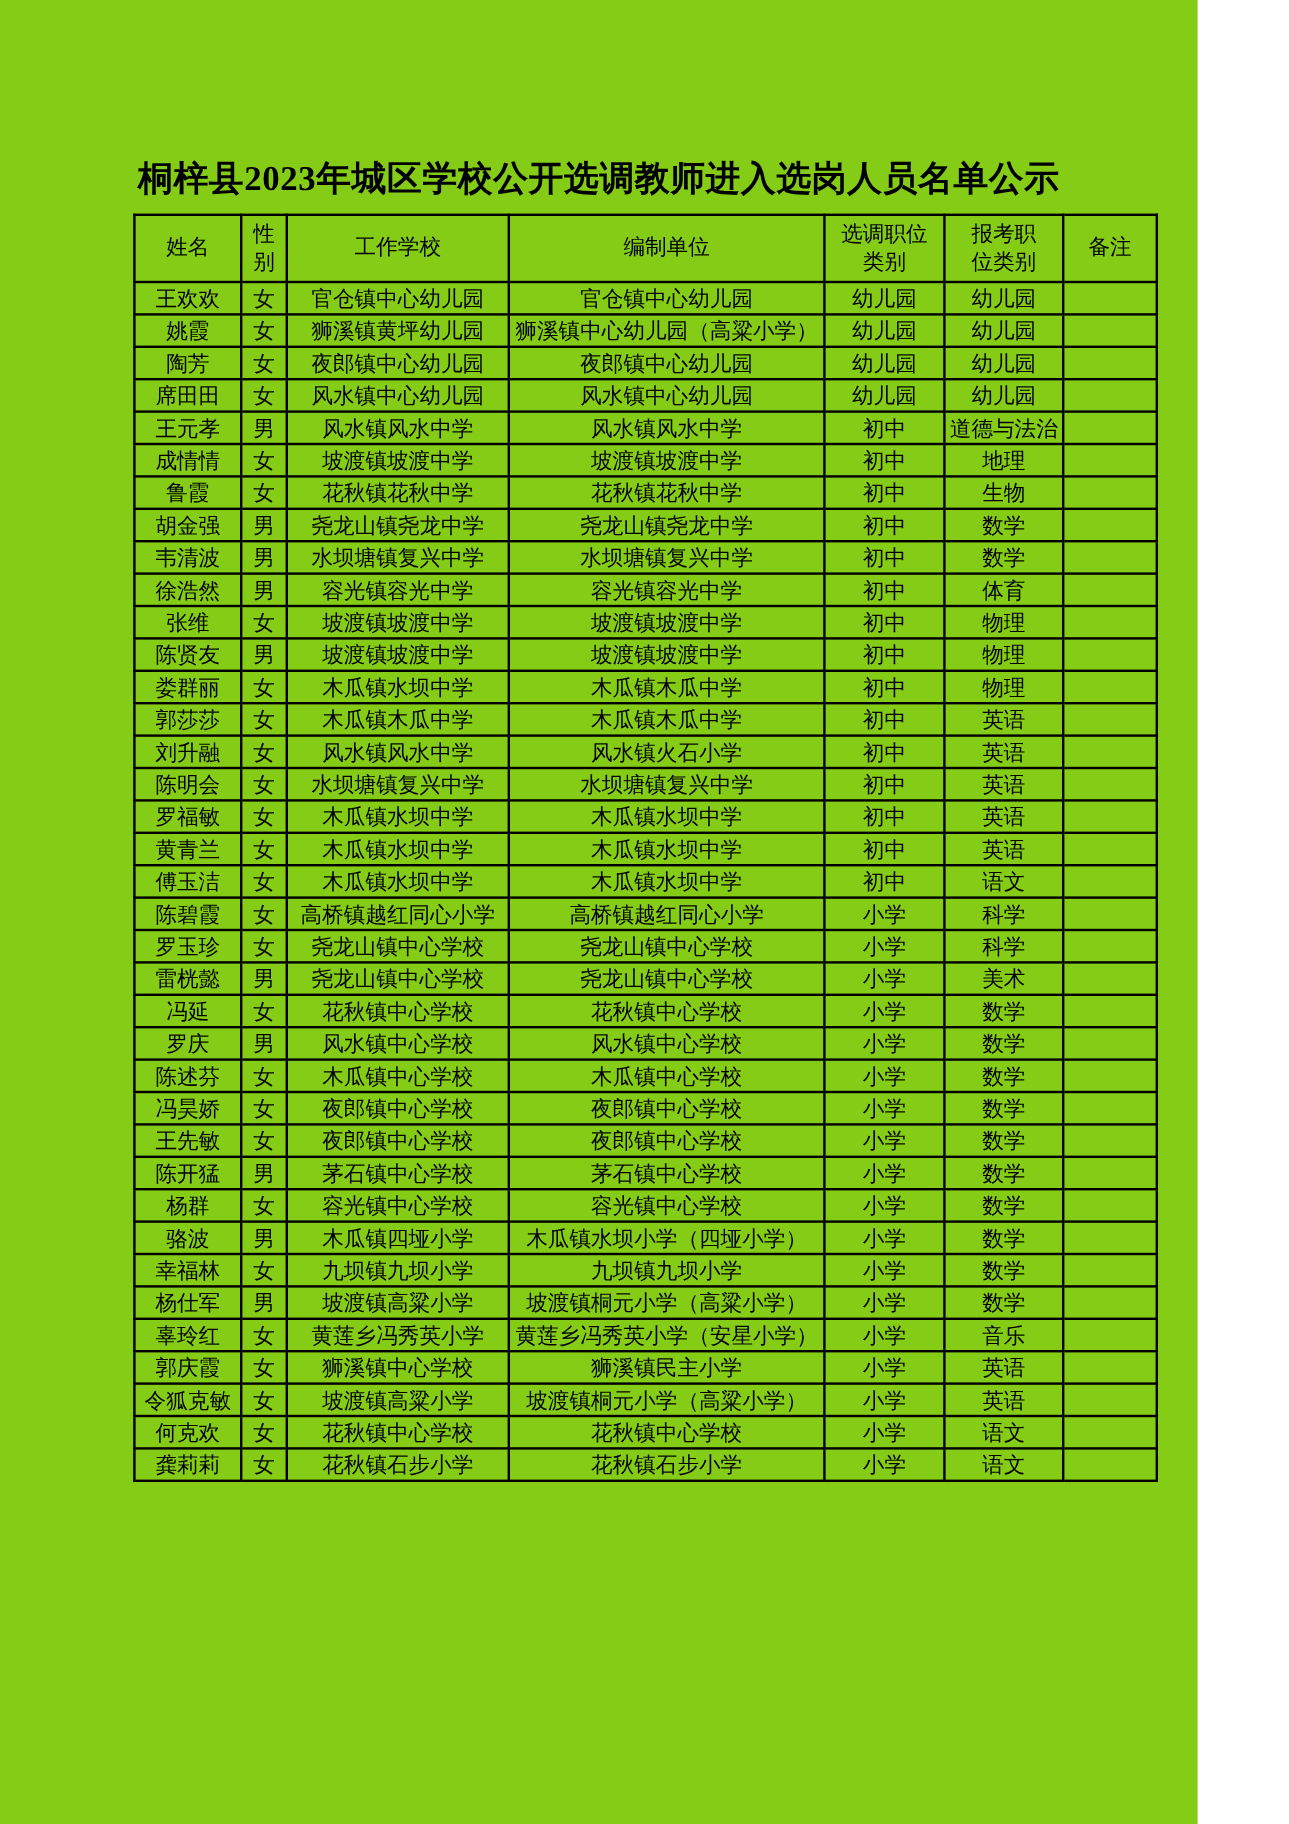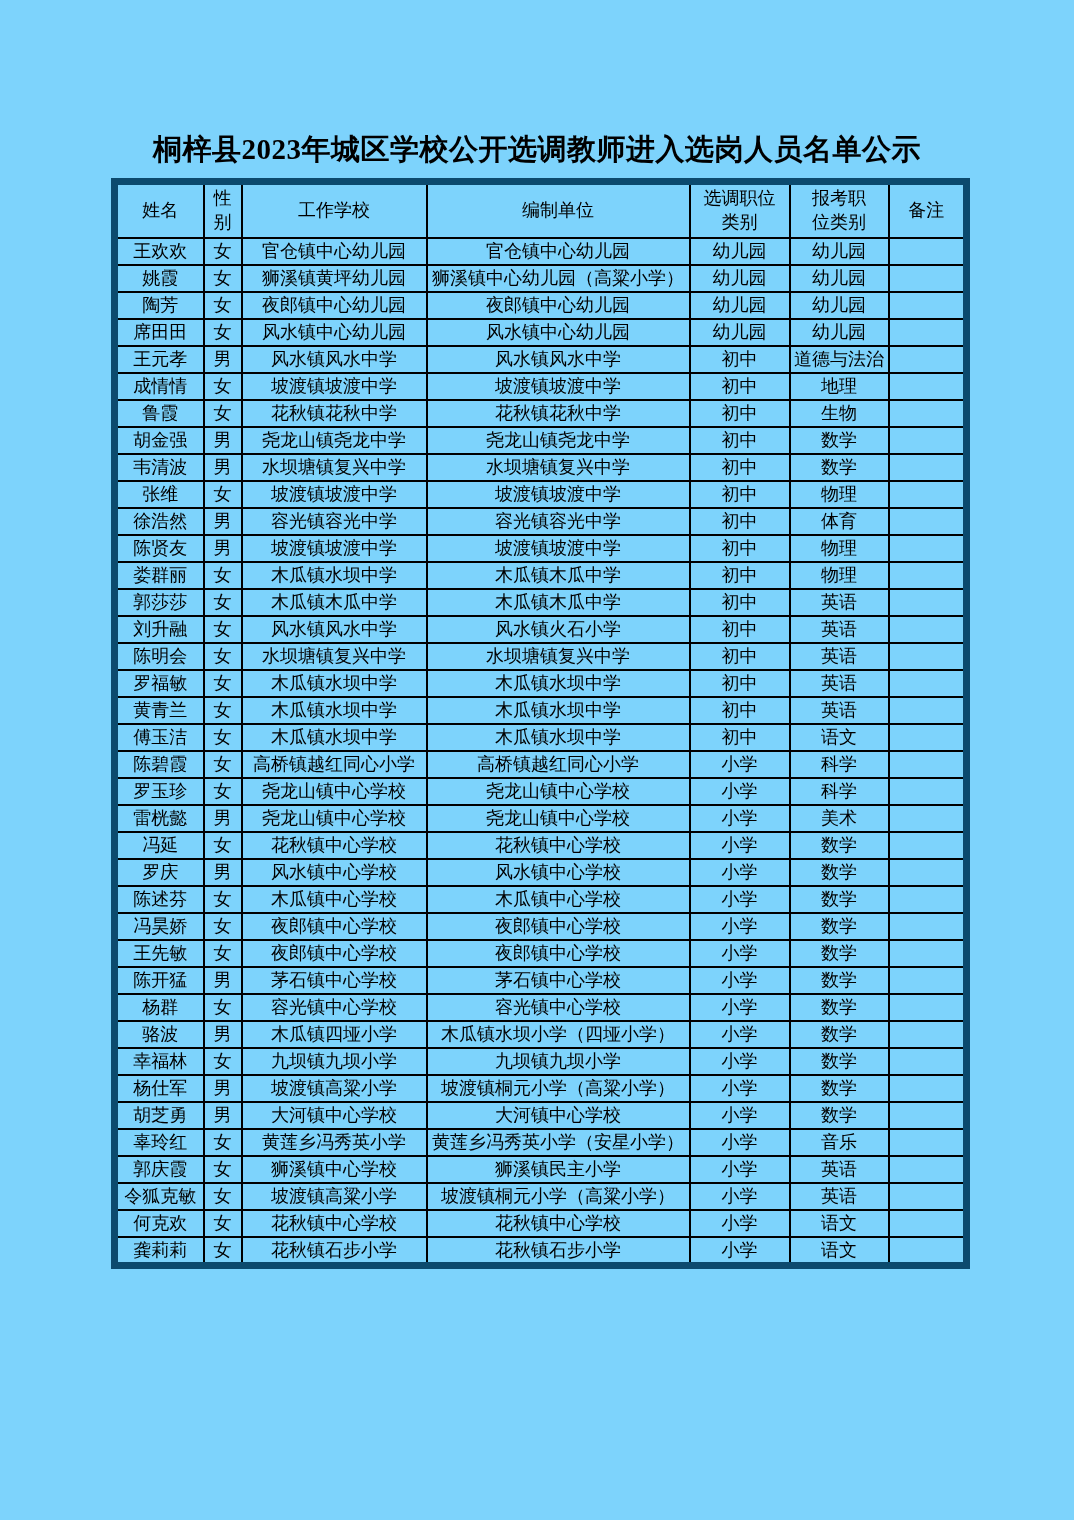--- a/index.html
+++ b/index.html
@@ -2,31 +2,31 @@
 <html><head>
 <meta charset="utf-8">
 <style>
   * { box-sizing: border-box; }
   html, body { margin: 0; padding: 0; background: #ffffff; }
   body {
     width: 1074px; height: 1520px;
     font-family: "Liberation Serif", "DejaVu Serif", serif;
     color: #000;
   }
-  .page { position: relative; width: 1074px; height: 1520px; background: #7dd3fc; overflow: hidden; }
+  .page { position: relative; width: 998px; height: 1520px; background: #84cc16; overflow: hidden; }
   .doc-title {
     position: absolute; top: 132px; left: 0; width: 100%;
     margin: 0; text-align: center;
     font-size: 29px; font-weight: bold; line-height: 1.2;
     letter-spacing: 0.5px; white-space: nowrap;
   }
   table.roster {
     position: absolute; top: 178px; left: 111px;
     width: 852px; border-collapse: collapse; table-layout: fixed;
-    border: 7px solid #0c4a6e;
+    border: 2px solid #0c4a6e;
   }
   .roster th, .roster td {
     border: 2px solid #000;
     padding: 0;
     text-align: center; vertical-align: middle;
     font-weight: normal;
     font-size: 18px;
     overflow: hidden;
   }
   .roster th {
@@ -282,20 +282,43 @@
           </td>
           <td>
             <div class="cellwrap">数学</div>
           </td>
           <td>
             <div class="cellwrap"></div>
           </td>
         </tr>
         <tr>
           <td>
+            <div class="cellwrap">徐浩然</div>
+          </td>
+          <td>
+            <div class="cellwrap">男</div>
+          </td>
+          <td>
+            <div class="cellwrap">容光镇容光中学</div>
+          </td>
+          <td>
+            <div class="cellwrap">容光镇容光中学</div>
+          </td>
+          <td>
+            <div class="cellwrap">初中</div>
+          </td>
+          <td>
+            <div class="cellwrap">体育</div>
+          </td>
+          <td>
+            <div class="cellwrap"></div>
+          </td>
+        </tr>
+        <tr>
+          <td>
             <div class="cellwrap">张维</div>
           </td>
           <td>
             <div class="cellwrap">女</div>
           </td>
           <td>
             <div class="cellwrap">坡渡镇坡渡中学</div>
           </td>
           <td>
             <div class="cellwrap">坡渡镇坡渡中学</div>
@@ -305,536 +328,490 @@
           </td>
           <td>
             <div class="cellwrap">物理</div>
           </td>
           <td>
             <div class="cellwrap"></div>
           </td>
         </tr>
         <tr>
           <td>
-            <div class="cellwrap">徐浩然</div>
+            <div class="cellwrap">陈贤友</div>
           </td>
           <td>
             <div class="cellwrap">男</div>
           </td>
           <td>
-            <div class="cellwrap">容光镇容光中学</div>
-          </td>
-          <td>
-            <div class="cellwrap">容光镇容光中学</div>
-          </td>
-          <td>
-            <div class="cellwrap">初中</div>
-          </td>
-          <td>
-            <div class="cellwrap">体育</div>
-          </td>
-          <td>
-            <div class="cellwrap"></div>
-          </td>
-        </tr>
-        <tr>
-          <td>
-            <div class="cellwrap">陈贤友</div>
+            <div class="cellwrap">坡渡镇坡渡中学</div>
+          </td>
+          <td>
+            <div class="cellwrap">坡渡镇坡渡中学</div>
+          </td>
+          <td>
+            <div class="cellwrap">初中</div>
+          </td>
+          <td>
+            <div class="cellwrap">物理</div>
+          </td>
+          <td>
+            <div class="cellwrap"></div>
+          </td>
+        </tr>
+        <tr>
+          <td>
+            <div class="cellwrap">娄群丽</div>
+          </td>
+          <td>
+            <div class="cellwrap">女</div>
+          </td>
+          <td>
+            <div class="cellwrap">木瓜镇水坝中学</div>
+          </td>
+          <td>
+            <div class="cellwrap">木瓜镇木瓜中学</div>
+          </td>
+          <td>
+            <div class="cellwrap">初中</div>
+          </td>
+          <td>
+            <div class="cellwrap">物理</div>
+          </td>
+          <td>
+            <div class="cellwrap"></div>
+          </td>
+        </tr>
+        <tr>
+          <td>
+            <div class="cellwrap">郭莎莎</div>
+          </td>
+          <td>
+            <div class="cellwrap">女</div>
+          </td>
+          <td>
+            <div class="cellwrap">木瓜镇木瓜中学</div>
+          </td>
+          <td>
+            <div class="cellwrap">木瓜镇木瓜中学</div>
+          </td>
+          <td>
+            <div class="cellwrap">初中</div>
+          </td>
+          <td>
+            <div class="cellwrap">英语</div>
+          </td>
+          <td>
+            <div class="cellwrap"></div>
+          </td>
+        </tr>
+        <tr>
+          <td>
+            <div class="cellwrap">刘升融</div>
+          </td>
+          <td>
+            <div class="cellwrap">女</div>
+          </td>
+          <td>
+            <div class="cellwrap">风水镇风水中学</div>
+          </td>
+          <td>
+            <div class="cellwrap">风水镇火石小学</div>
+          </td>
+          <td>
+            <div class="cellwrap">初中</div>
+          </td>
+          <td>
+            <div class="cellwrap">英语</div>
+          </td>
+          <td>
+            <div class="cellwrap"></div>
+          </td>
+        </tr>
+        <tr>
+          <td>
+            <div class="cellwrap">陈明会</div>
+          </td>
+          <td>
+            <div class="cellwrap">女</div>
+          </td>
+          <td>
+            <div class="cellwrap">水坝塘镇复兴中学</div>
+          </td>
+          <td>
+            <div class="cellwrap">水坝塘镇复兴中学</div>
+          </td>
+          <td>
+            <div class="cellwrap">初中</div>
+          </td>
+          <td>
+            <div class="cellwrap">英语</div>
+          </td>
+          <td>
+            <div class="cellwrap"></div>
+          </td>
+        </tr>
+        <tr>
+          <td>
+            <div class="cellwrap">罗福敏</div>
+          </td>
+          <td>
+            <div class="cellwrap">女</div>
+          </td>
+          <td>
+            <div class="cellwrap">木瓜镇水坝中学</div>
+          </td>
+          <td>
+            <div class="cellwrap">木瓜镇水坝中学</div>
+          </td>
+          <td>
+            <div class="cellwrap">初中</div>
+          </td>
+          <td>
+            <div class="cellwrap">英语</div>
+          </td>
+          <td>
+            <div class="cellwrap"></div>
+          </td>
+        </tr>
+        <tr>
+          <td>
+            <div class="cellwrap">黄青兰</div>
+          </td>
+          <td>
+            <div class="cellwrap">女</div>
+          </td>
+          <td>
+            <div class="cellwrap">木瓜镇水坝中学</div>
+          </td>
+          <td>
+            <div class="cellwrap">木瓜镇水坝中学</div>
+          </td>
+          <td>
+            <div class="cellwrap">初中</div>
+          </td>
+          <td>
+            <div class="cellwrap">英语</div>
+          </td>
+          <td>
+            <div class="cellwrap"></div>
+          </td>
+        </tr>
+        <tr>
+          <td>
+            <div class="cellwrap">傅玉洁</div>
+          </td>
+          <td>
+            <div class="cellwrap">女</div>
+          </td>
+          <td>
+            <div class="cellwrap">木瓜镇水坝中学</div>
+          </td>
+          <td>
+            <div class="cellwrap">木瓜镇水坝中学</div>
+          </td>
+          <td>
+            <div class="cellwrap">初中</div>
+          </td>
+          <td>
+            <div class="cellwrap">语文</div>
+          </td>
+          <td>
+            <div class="cellwrap"></div>
+          </td>
+        </tr>
+        <tr>
+          <td>
+            <div class="cellwrap">陈碧霞</div>
+          </td>
+          <td>
+            <div class="cellwrap">女</div>
+          </td>
+          <td>
+            <div class="cellwrap">高桥镇越红同心小学</div>
+          </td>
+          <td>
+            <div class="cellwrap">高桥镇越红同心小学</div>
+          </td>
+          <td>
+            <div class="cellwrap">小学</div>
+          </td>
+          <td>
+            <div class="cellwrap">科学</div>
+          </td>
+          <td>
+            <div class="cellwrap"></div>
+          </td>
+        </tr>
+        <tr>
+          <td>
+            <div class="cellwrap">罗玉珍</div>
+          </td>
+          <td>
+            <div class="cellwrap">女</div>
+          </td>
+          <td>
+            <div class="cellwrap">尧龙山镇中心学校</div>
+          </td>
+          <td>
+            <div class="cellwrap">尧龙山镇中心学校</div>
+          </td>
+          <td>
+            <div class="cellwrap">小学</div>
+          </td>
+          <td>
+            <div class="cellwrap">科学</div>
+          </td>
+          <td>
+            <div class="cellwrap"></div>
+          </td>
+        </tr>
+        <tr>
+          <td>
+            <div class="cellwrap">雷桄懿</div>
           </td>
           <td>
             <div class="cellwrap">男</div>
           </td>
           <td>
-            <div class="cellwrap">坡渡镇坡渡中学</div>
-          </td>
-          <td>
-            <div class="cellwrap">坡渡镇坡渡中学</div>
-          </td>
-          <td>
-            <div class="cellwrap">初中</div>
-          </td>
-          <td>
-            <div class="cellwrap">物理</div>
-          </td>
-          <td>
-            <div class="cellwrap"></div>
-          </td>
-        </tr>
-        <tr>
-          <td>
-            <div class="cellwrap">娄群丽</div>
-          </td>
-          <td>
-            <div class="cellwrap">女</div>
-          </td>
-          <td>
-            <div class="cellwrap">木瓜镇水坝中学</div>
-          </td>
-          <td>
-            <div class="cellwrap">木瓜镇木瓜中学</div>
-          </td>
-          <td>
-            <div class="cellwrap">初中</div>
-          </td>
-          <td>
-            <div class="cellwrap">物理</div>
-          </td>
-          <td>
-            <div class="cellwrap"></div>
-          </td>
-        </tr>
-        <tr>
-          <td>
-            <div class="cellwrap">郭莎莎</div>
-          </td>
-          <td>
-            <div class="cellwrap">女</div>
-          </td>
-          <td>
-            <div class="cellwrap">木瓜镇木瓜中学</div>
-          </td>
-          <td>
-            <div class="cellwrap">木瓜镇木瓜中学</div>
-          </td>
-          <td>
-            <div class="cellwrap">初中</div>
-          </td>
-          <td>
-            <div class="cellwrap">英语</div>
-          </td>
-          <td>
-            <div class="cellwrap"></div>
-          </td>
-        </tr>
-        <tr>
-          <td>
-            <div class="cellwrap">刘升融</div>
-          </td>
-          <td>
-            <div class="cellwrap">女</div>
-          </td>
-          <td>
-            <div class="cellwrap">风水镇风水中学</div>
-          </td>
-          <td>
-            <div class="cellwrap">风水镇火石小学</div>
-          </td>
-          <td>
-            <div class="cellwrap">初中</div>
-          </td>
-          <td>
-            <div class="cellwrap">英语</div>
-          </td>
-          <td>
-            <div class="cellwrap"></div>
-          </td>
-        </tr>
-        <tr>
-          <td>
-            <div class="cellwrap">陈明会</div>
-          </td>
-          <td>
-            <div class="cellwrap">女</div>
-          </td>
-          <td>
-            <div class="cellwrap">水坝塘镇复兴中学</div>
-          </td>
-          <td>
-            <div class="cellwrap">水坝塘镇复兴中学</div>
-          </td>
-          <td>
-            <div class="cellwrap">初中</div>
-          </td>
-          <td>
-            <div class="cellwrap">英语</div>
-          </td>
-          <td>
-            <div class="cellwrap"></div>
-          </td>
-        </tr>
-        <tr>
-          <td>
-            <div class="cellwrap">罗福敏</div>
-          </td>
-          <td>
-            <div class="cellwrap">女</div>
-          </td>
-          <td>
-            <div class="cellwrap">木瓜镇水坝中学</div>
-          </td>
-          <td>
-            <div class="cellwrap">木瓜镇水坝中学</div>
-          </td>
-          <td>
-            <div class="cellwrap">初中</div>
-          </td>
-          <td>
-            <div class="cellwrap">英语</div>
-          </td>
-          <td>
-            <div class="cellwrap"></div>
-          </td>
-        </tr>
-        <tr>
-          <td>
-            <div class="cellwrap">黄青兰</div>
-          </td>
-          <td>
-            <div class="cellwrap">女</div>
-          </td>
-          <td>
-            <div class="cellwrap">木瓜镇水坝中学</div>
-          </td>
-          <td>
-            <div class="cellwrap">木瓜镇水坝中学</div>
-          </td>
-          <td>
-            <div class="cellwrap">初中</div>
-          </td>
-          <td>
-            <div class="cellwrap">英语</div>
-          </td>
-          <td>
-            <div class="cellwrap"></div>
-          </td>
-        </tr>
-        <tr>
-          <td>
-            <div class="cellwrap">傅玉洁</div>
-          </td>
-          <td>
-            <div class="cellwrap">女</div>
-          </td>
-          <td>
-            <div class="cellwrap">木瓜镇水坝中学</div>
-          </td>
-          <td>
-            <div class="cellwrap">木瓜镇水坝中学</div>
-          </td>
-          <td>
-            <div class="cellwrap">初中</div>
-          </td>
-          <td>
-            <div class="cellwrap">语文</div>
-          </td>
-          <td>
-            <div class="cellwrap"></div>
-          </td>
-        </tr>
-        <tr>
-          <td>
-            <div class="cellwrap">陈碧霞</div>
-          </td>
-          <td>
-            <div class="cellwrap">女</div>
-          </td>
-          <td>
-            <div class="cellwrap">高桥镇越红同心小学</div>
-          </td>
-          <td>
-            <div class="cellwrap">高桥镇越红同心小学</div>
-          </td>
-          <td>
-            <div class="cellwrap">小学</div>
-          </td>
-          <td>
-            <div class="cellwrap">科学</div>
-          </td>
-          <td>
-            <div class="cellwrap"></div>
-          </td>
-        </tr>
-        <tr>
-          <td>
-            <div class="cellwrap">罗玉珍</div>
-          </td>
-          <td>
-            <div class="cellwrap">女</div>
-          </td>
-          <td>
             <div class="cellwrap">尧龙山镇中心学校</div>
           </td>
           <td>
             <div class="cellwrap">尧龙山镇中心学校</div>
           </td>
           <td>
             <div class="cellwrap">小学</div>
           </td>
           <td>
-            <div class="cellwrap">科学</div>
-          </td>
-          <td>
-            <div class="cellwrap"></div>
-          </td>
-        </tr>
-        <tr>
-          <td>
-            <div class="cellwrap">雷桄懿</div>
+            <div class="cellwrap">美术</div>
+          </td>
+          <td>
+            <div class="cellwrap"></div>
+          </td>
+        </tr>
+        <tr>
+          <td>
+            <div class="cellwrap">冯延</div>
+          </td>
+          <td>
+            <div class="cellwrap">女</div>
+          </td>
+          <td>
+            <div class="cellwrap">花秋镇中心学校</div>
+          </td>
+          <td>
+            <div class="cellwrap">花秋镇中心学校</div>
+          </td>
+          <td>
+            <div class="cellwrap">小学</div>
+          </td>
+          <td>
+            <div class="cellwrap">数学</div>
+          </td>
+          <td>
+            <div class="cellwrap"></div>
+          </td>
+        </tr>
+        <tr>
+          <td>
+            <div class="cellwrap">罗庆</div>
           </td>
           <td>
             <div class="cellwrap">男</div>
           </td>
           <td>
-            <div class="cellwrap">尧龙山镇中心学校</div>
-          </td>
-          <td>
-            <div class="cellwrap">尧龙山镇中心学校</div>
-          </td>
-          <td>
-            <div class="cellwrap">小学</div>
-          </td>
-          <td>
-            <div class="cellwrap">美术</div>
-          </td>
-          <td>
-            <div class="cellwrap"></div>
-          </td>
-        </tr>
-        <tr>
-          <td>
-            <div class="cellwrap">冯延</div>
-          </td>
-          <td>
-            <div class="cellwrap">女</div>
-          </td>
-          <td>
-            <div class="cellwrap">花秋镇中心学校</div>
-          </td>
-          <td>
-            <div class="cellwrap">花秋镇中心学校</div>
-          </td>
-          <td>
-            <div class="cellwrap">小学</div>
-          </td>
-          <td>
-            <div class="cellwrap">数学</div>
-          </td>
-          <td>
-            <div class="cellwrap"></div>
-          </td>
-        </tr>
-        <tr>
-          <td>
-            <div class="cellwrap">罗庆</div>
+            <div class="cellwrap">风水镇中心学校</div>
+          </td>
+          <td>
+            <div class="cellwrap">风水镇中心学校</div>
+          </td>
+          <td>
+            <div class="cellwrap">小学</div>
+          </td>
+          <td>
+            <div class="cellwrap">数学</div>
+          </td>
+          <td>
+            <div class="cellwrap"></div>
+          </td>
+        </tr>
+        <tr>
+          <td>
+            <div class="cellwrap">陈述芬</div>
+          </td>
+          <td>
+            <div class="cellwrap">女</div>
+          </td>
+          <td>
+            <div class="cellwrap">木瓜镇中心学校</div>
+          </td>
+          <td>
+            <div class="cellwrap">木瓜镇中心学校</div>
+          </td>
+          <td>
+            <div class="cellwrap">小学</div>
+          </td>
+          <td>
+            <div class="cellwrap">数学</div>
+          </td>
+          <td>
+            <div class="cellwrap"></div>
+          </td>
+        </tr>
+        <tr>
+          <td>
+            <div class="cellwrap">冯昊娇</div>
+          </td>
+          <td>
+            <div class="cellwrap">女</div>
+          </td>
+          <td>
+            <div class="cellwrap">夜郎镇中心学校</div>
+          </td>
+          <td>
+            <div class="cellwrap">夜郎镇中心学校</div>
+          </td>
+          <td>
+            <div class="cellwrap">小学</div>
+          </td>
+          <td>
+            <div class="cellwrap">数学</div>
+          </td>
+          <td>
+            <div class="cellwrap"></div>
+          </td>
+        </tr>
+        <tr>
+          <td>
+            <div class="cellwrap">王先敏</div>
+          </td>
+          <td>
+            <div class="cellwrap">女</div>
+          </td>
+          <td>
+            <div class="cellwrap">夜郎镇中心学校</div>
+          </td>
+          <td>
+            <div class="cellwrap">夜郎镇中心学校</div>
+          </td>
+          <td>
+            <div class="cellwrap">小学</div>
+          </td>
+          <td>
+            <div class="cellwrap">数学</div>
+          </td>
+          <td>
+            <div class="cellwrap"></div>
+          </td>
+        </tr>
+        <tr>
+          <td>
+            <div class="cellwrap">陈开猛</div>
           </td>
           <td>
             <div class="cellwrap">男</div>
           </td>
           <td>
-            <div class="cellwrap">风水镇中心学校</div>
-          </td>
-          <td>
-            <div class="cellwrap">风水镇中心学校</div>
-          </td>
-          <td>
-            <div class="cellwrap">小学</div>
-          </td>
-          <td>
-            <div class="cellwrap">数学</div>
-          </td>
-          <td>
-            <div class="cellwrap"></div>
-          </td>
-        </tr>
-        <tr>
-          <td>
-            <div class="cellwrap">陈述芬</div>
-          </td>
-          <td>
-            <div class="cellwrap">女</div>
-          </td>
-          <td>
-            <div class="cellwrap">木瓜镇中心学校</div>
-          </td>
-          <td>
-            <div class="cellwrap">木瓜镇中心学校</div>
-          </td>
-          <td>
-            <div class="cellwrap">小学</div>
-          </td>
-          <td>
-            <div class="cellwrap">数学</div>
-          </td>
-          <td>
-            <div class="cellwrap"></div>
-          </td>
-        </tr>
-        <tr>
-          <td>
-            <div class="cellwrap">冯昊娇</div>
-          </td>
-          <td>
-            <div class="cellwrap">女</div>
-          </td>
-          <td>
-            <div class="cellwrap">夜郎镇中心学校</div>
-          </td>
-          <td>
-            <div class="cellwrap">夜郎镇中心学校</div>
-          </td>
-          <td>
-            <div class="cellwrap">小学</div>
-          </td>
-          <td>
-            <div class="cellwrap">数学</div>
-          </td>
-          <td>
-            <div class="cellwrap"></div>
-          </td>
-        </tr>
-        <tr>
-          <td>
-            <div class="cellwrap">王先敏</div>
-          </td>
-          <td>
-            <div class="cellwrap">女</div>
-          </td>
-          <td>
-            <div class="cellwrap">夜郎镇中心学校</div>
-          </td>
-          <td>
-            <div class="cellwrap">夜郎镇中心学校</div>
-          </td>
-          <td>
-            <div class="cellwrap">小学</div>
-          </td>
-          <td>
-            <div class="cellwrap">数学</div>
-          </td>
-          <td>
-            <div class="cellwrap"></div>
-          </td>
-        </tr>
-        <tr>
-          <td>
-            <div class="cellwrap">陈开猛</div>
+            <div class="cellwrap">茅石镇中心学校</div>
+          </td>
+          <td>
+            <div class="cellwrap">茅石镇中心学校</div>
+          </td>
+          <td>
+            <div class="cellwrap">小学</div>
+          </td>
+          <td>
+            <div class="cellwrap">数学</div>
+          </td>
+          <td>
+            <div class="cellwrap"></div>
+          </td>
+        </tr>
+        <tr>
+          <td>
+            <div class="cellwrap">杨群</div>
+          </td>
+          <td>
+            <div class="cellwrap">女</div>
+          </td>
+          <td>
+            <div class="cellwrap">容光镇中心学校</div>
+          </td>
+          <td>
+            <div class="cellwrap">容光镇中心学校</div>
+          </td>
+          <td>
+            <div class="cellwrap">小学</div>
+          </td>
+          <td>
+            <div class="cellwrap">数学</div>
+          </td>
+          <td>
+            <div class="cellwrap"></div>
+          </td>
+        </tr>
+        <tr>
+          <td>
+            <div class="cellwrap">骆波</div>
           </td>
           <td>
             <div class="cellwrap">男</div>
           </td>
           <td>
-            <div class="cellwrap">茅石镇中心学校</div>
-          </td>
-          <td>
-            <div class="cellwrap">茅石镇中心学校</div>
-          </td>
-          <td>
-            <div class="cellwrap">小学</div>
-          </td>
-          <td>
-            <div class="cellwrap">数学</div>
-          </td>
-          <td>
-            <div class="cellwrap"></div>
-          </td>
-        </tr>
-        <tr>
-          <td>
-            <div class="cellwrap">杨群</div>
-          </td>
-          <td>
-            <div class="cellwrap">女</div>
-          </td>
-          <td>
-            <div class="cellwrap">容光镇中心学校</div>
-          </td>
-          <td>
-            <div class="cellwrap">容光镇中心学校</div>
-          </td>
-          <td>
-            <div class="cellwrap">小学</div>
-          </td>
-          <td>
-            <div class="cellwrap">数学</div>
-          </td>
-          <td>
-            <div class="cellwrap"></div>
-          </td>
-        </tr>
-        <tr>
-          <td>
-            <div class="cellwrap">骆波</div>
+            <div class="cellwrap">木瓜镇四垭小学</div>
+          </td>
+          <td>
+            <div class="cellwrap">木瓜镇水坝小学（四垭小学）</div>
+          </td>
+          <td>
+            <div class="cellwrap">小学</div>
+          </td>
+          <td>
+            <div class="cellwrap">数学</div>
+          </td>
+          <td>
+            <div class="cellwrap"></div>
+          </td>
+        </tr>
+        <tr>
+          <td>
+            <div class="cellwrap">幸福林</div>
+          </td>
+          <td>
+            <div class="cellwrap">女</div>
+          </td>
+          <td>
+            <div class="cellwrap">九坝镇九坝小学</div>
+          </td>
+          <td>
+            <div class="cellwrap">九坝镇九坝小学</div>
+          </td>
+          <td>
+            <div class="cellwrap">小学</div>
+          </td>
+          <td>
+            <div class="cellwrap">数学</div>
+          </td>
+          <td>
+            <div class="cellwrap"></div>
+          </td>
+        </tr>
+        <tr>
+          <td>
+            <div class="cellwrap">杨仕军</div>
           </td>
           <td>
             <div class="cellwrap">男</div>
           </td>
           <td>
-            <div class="cellwrap">木瓜镇四垭小学</div>
-          </td>
-          <td>
-            <div class="cellwrap">木瓜镇水坝小学（四垭小学）</div>
-          </td>
-          <td>
-            <div class="cellwrap">小学</div>
-          </td>
-          <td>
-            <div class="cellwrap">数学</div>
-          </td>
-          <td>
-            <div class="cellwrap"></div>
-          </td>
-        </tr>
-        <tr>
-          <td>
-            <div class="cellwrap">幸福林</div>
-          </td>
-          <td>
-            <div class="cellwrap">女</div>
-          </td>
-          <td>
-            <div class="cellwrap">九坝镇九坝小学</div>
-          </td>
-          <td>
-            <div class="cellwrap">九坝镇九坝小学</div>
-          </td>
-          <td>
-            <div class="cellwrap">小学</div>
-          </td>
-          <td>
-            <div class="cellwrap">数学</div>
-          </td>
-          <td>
-            <div class="cellwrap"></div>
-          </td>
-        </tr>
-        <tr>
-          <td>
-            <div class="cellwrap">杨仕军</div>
-          </td>
-          <td>
-            <div class="cellwrap">男</div>
-          </td>
-          <td>
             <div class="cellwrap">坡渡镇高粱小学</div>
           </td>
           <td>
             <div class="cellwrap">坡渡镇桐元小学（高粱小学）</div>
-          </td>
-          <td>
-            <div class="cellwrap">小学</div>
-          </td>
-          <td>
-            <div class="cellwrap">数学</div>
-          </td>
-          <td>
-            <div class="cellwrap"></div>
-          </td>
-        </tr>
-        <tr>
-          <td>
-            <div class="cellwrap">胡芝勇</div>
-          </td>
-          <td>
-            <div class="cellwrap">男</div>
-          </td>
-          <td>
-            <div class="cellwrap">大河镇中心学校</div>
-          </td>
-          <td>
-            <div class="cellwrap">大河镇中心学校</div>
           </td>
           <td>
             <div class="cellwrap">小学</div>
           </td>
           <td>
             <div class="cellwrap">数学</div>
           </td>
           <td>
             <div class="cellwrap"></div>
           </td>

